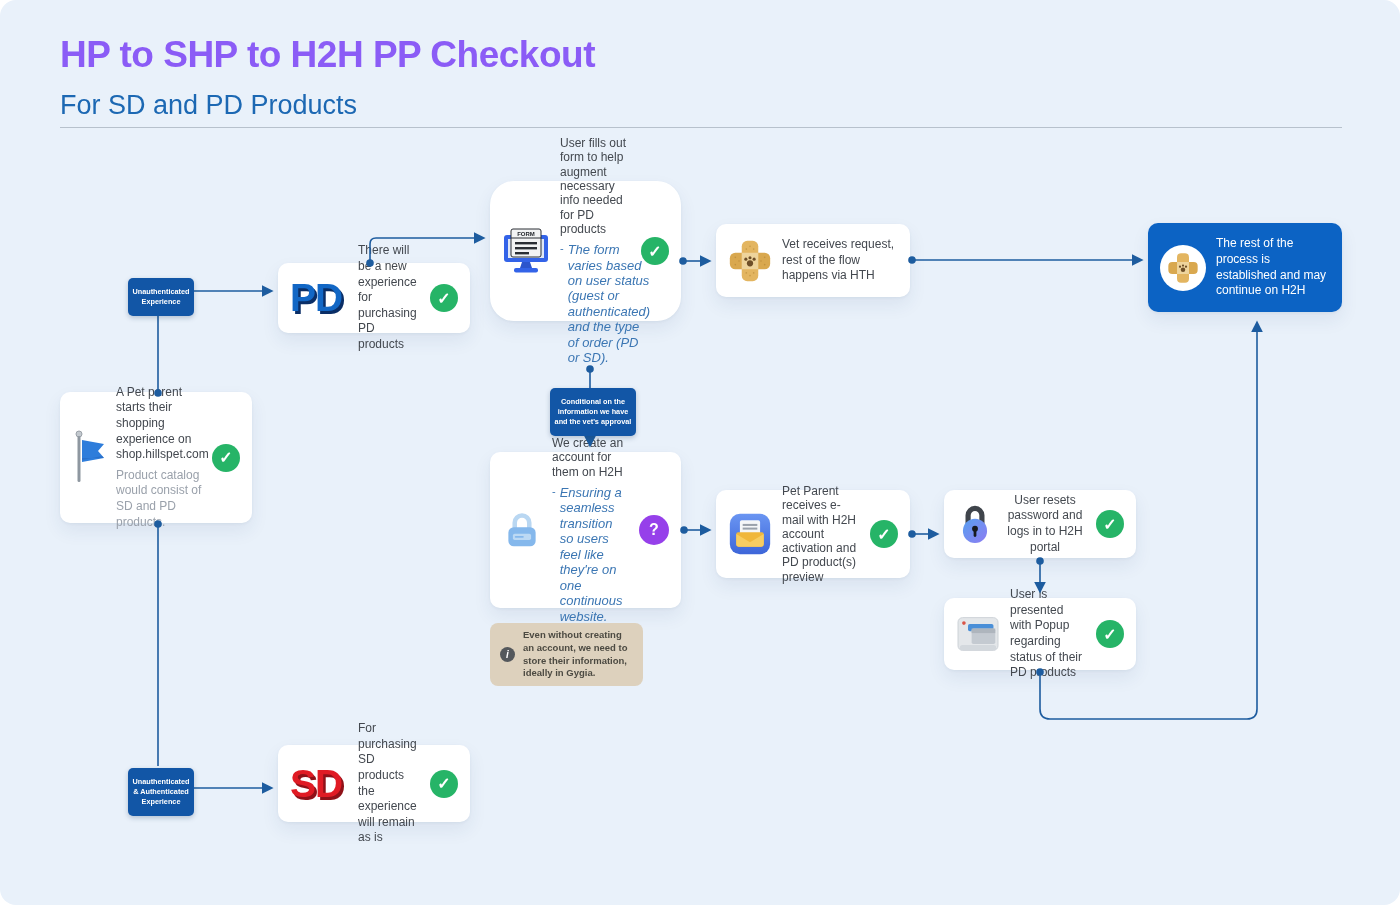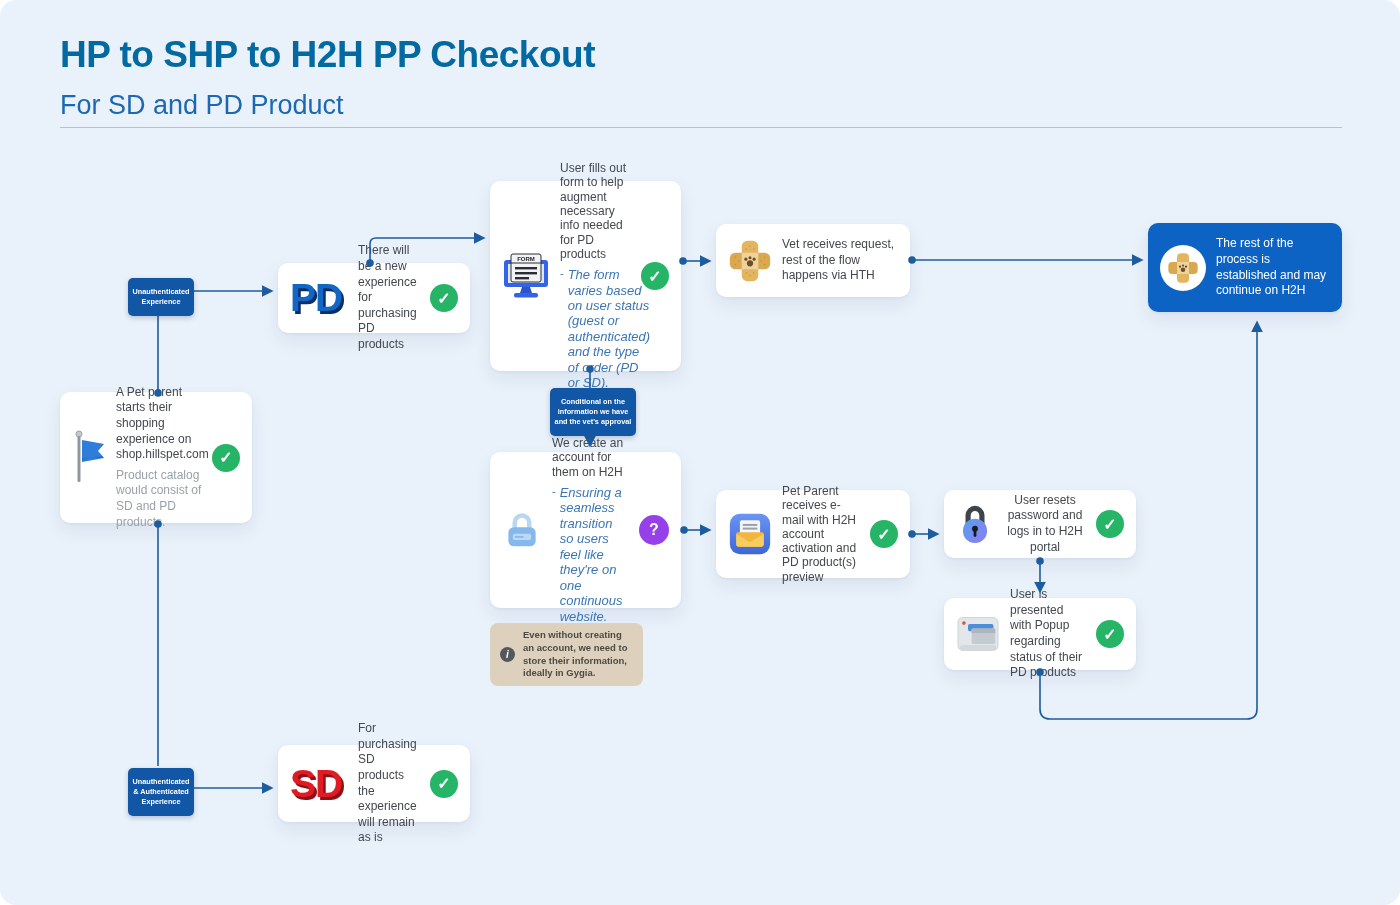--- a/index.html
+++ b/index.html
@@ -1,19 +1,19 @@
 <!DOCTYPE html>
 <html><head>
 <meta charset="utf-8">
 <style>
   html,body{margin:0;padding:0;background:#ffffff;font-family:"Liberation Sans",sans-serif;}
   .canvas{position:relative;width:1400px;height:905px;background:#e9f1fa;border-radius:16px;overflow:hidden;}
 
   
-  .page-title{position:absolute;left:60px;top:34px;font-size:37px;font-weight:800;color:#0369a1;letter-spacing:-.5px;}
+  .page-title{position:absolute;left:60px;top:34px;font-size:37px;font-weight:800;color:#8b5cf6;letter-spacing:-.5px;}
   .page-subtitle{position:absolute;left:60px;top:90px;font-size:27px;font-weight:500;color:#1c68b3;}
   .divider{position:absolute;left:60px;top:127px;width:1282px;height:1px;background:#b7c1cc;}
 
   
   .card{position:absolute;background:#fff;border-radius:10px;box-sizing:border-box;
         box-shadow:0 8px 18px rgba(35,70,110,.08),0 1px 3px rgba(35,70,110,.06);
         display:flex;align-items:center;gap:10px;padding:10px 12px;z-index:2;}
   .card .txt{flex:1;min-width:0;}
   .main{margin:0;font-size:12px;line-height:1.3;color:#43484f;}
   .dense .main{line-height:1.19;}
@@ -52,38 +52,38 @@
 
   .wires{position:absolute;left:0;top:0;z-index:10;pointer-events:none;}
   .iconbox{flex:0 0 auto;display:flex;align-items:center;justify-content:center;}
 </style>
 </head>
 <body>
 
 <div class="canvas">
 
   <div class="page-title">HP to SHP to H2H PP Checkout</div>
-  <div class="page-subtitle">For SD and PD Product</div>
+  <div class="page-subtitle">For SD and PD Products</div>
   <div class="divider"></div>
 
   <div class="badge" style="left:128px;top:278px;width:66px;min-height:26px;">
     <span>Unauthenticated Experience</span>
   </div>
 
   <div class="card" style="left:278px;top:263px;width:192px;height:70px;">
     <div class="logo pd">PD</div>
     <div class="txt">
         <p class="main">There will be a new experience for purchasing PD products</p>
       </div>
     <div class="status green">
         <span>✓</span>
       </div>
   </div>
 
-  <div class="card dense" style="left:490px;top:181px;width:191px;height:190px;">
+  <div class="card dense" style="left:490px;top:181px;width:191px;height:140px;border-radius:24px;">
     <div class="iconbox">
       <svg width="48" height="48" viewBox="0 0 48 48">
         <rect x="2" y="8" width="44" height="27" rx="3" fill="#3363e8"></rect>
         <rect x="6" y="12" width="36" height="19" fill="#dfe7f5"></rect>
         <rect x="9" y="2" width="30" height="28" rx="2" fill="#f2f3f4" stroke="#2a2e34" stroke-width="1"></rect>
         <line x1="9" y1="11" x2="39" y2="11" stroke="#2a2e34" stroke-width="1"></line>
         <text x="24" y="9" text-anchor="middle" font-size="6" font-weight="bold" fill="#1d2127">FORM</text>
         <rect x="13" y="15" width="22" height="2.4" fill="#2a2e34"></rect>
         <rect x="13" y="20" width="22" height="2.4" fill="#2a2e34"></rect>
         <rect x="13" y="25" width="14" height="2.4" fill="#2a2e34"></rect>

